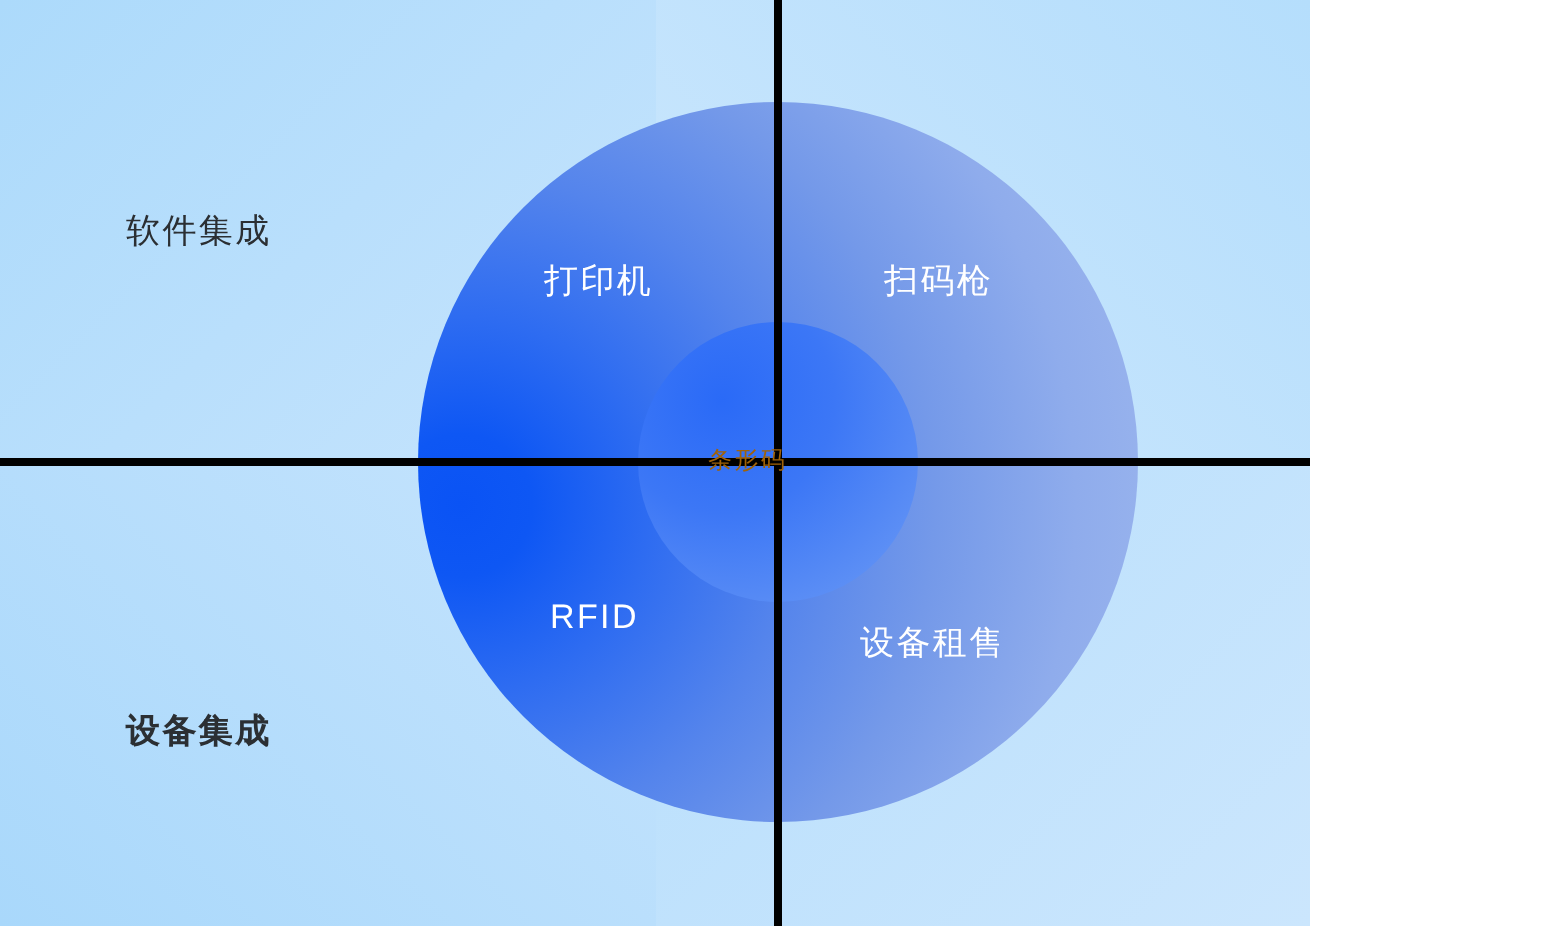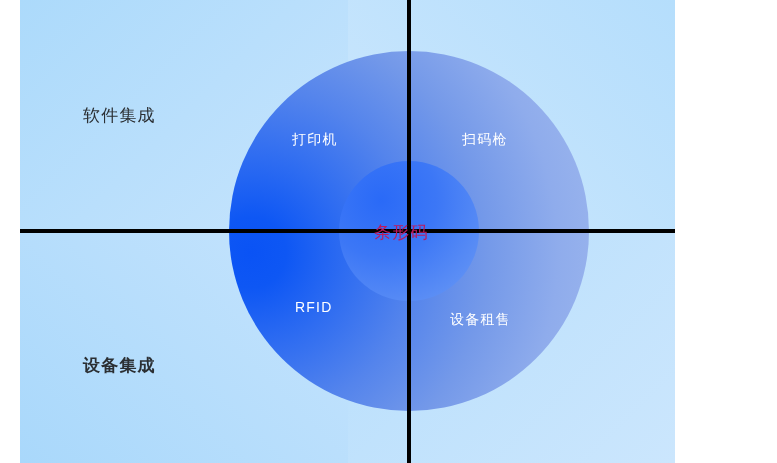--- a/index.html
+++ b/index.html
@@ -6,21 +6,20 @@
     margin: 0;
     padding: 0;
     background: #ffffff;
   }
   #stage {
     position: relative;
     width: 655px;
     height: 463px;
     overflow: hidden;
     font-family: "Liberation Sans", "DejaVu Sans", sans-serif;
-    margin-left: 20px;
   }
 
   
   .bg-quad {
     position: absolute;
     width: 50%;
     height: 50%;
   }
   .bg-tl { left: 0;   top: 0; }
   .bg-tr { left: 50%; top: 0; }
@@ -73,42 +72,42 @@
     line-height: 1;
   }
   .lbl-outer {
     color: #2b2f33;
     font-size: 17px;
     letter-spacing: 1.2px;
     z-index: 4;
   }
   .lbl-inner {
     color: #ffffff;
-    font-size: 14px;
+    font-size: 17px;
     letter-spacing: 1.2px;
     z-index: 7;
   }
   .lbl-center {
-    color: #be185d;
-    font-size: 17px;
+    color: #a16207;
+    font-size: 12px;
     letter-spacing: 1.2px;
     z-index: 8;
   }
 
   
   .pos-soft  { left: 63px;  top: 107px; }
   .pos-auto  { left: 597px; top: 107px; }
   .pos-equip { left: 63px;  top: 357px; font-weight: bold; }
   .pos-label { left: 593px; top: 357px; }
 
   
   .pos-printer { left: 272px; top: 132px; }
   .pos-scanner { left: 442px; top: 132px; }
   .pos-rfid    { left: 275px; top: 300px; }
-  .pos-rental  { left: 430px; top: 313px; font-family: Liberation Mono, monospace; }
+  .pos-rental  { left: 430px; top: 313px; }
 
   
   .pos-barcode { left: 354px; top: 224px; }
 </style>
 </head>
 <body>
 
 <div id="stage">
 
   <div class="bg-quad bg-tl" style="background:linear-gradient(135deg,#ACDAFB 0%,#C6E4FD 100%);"></div>

